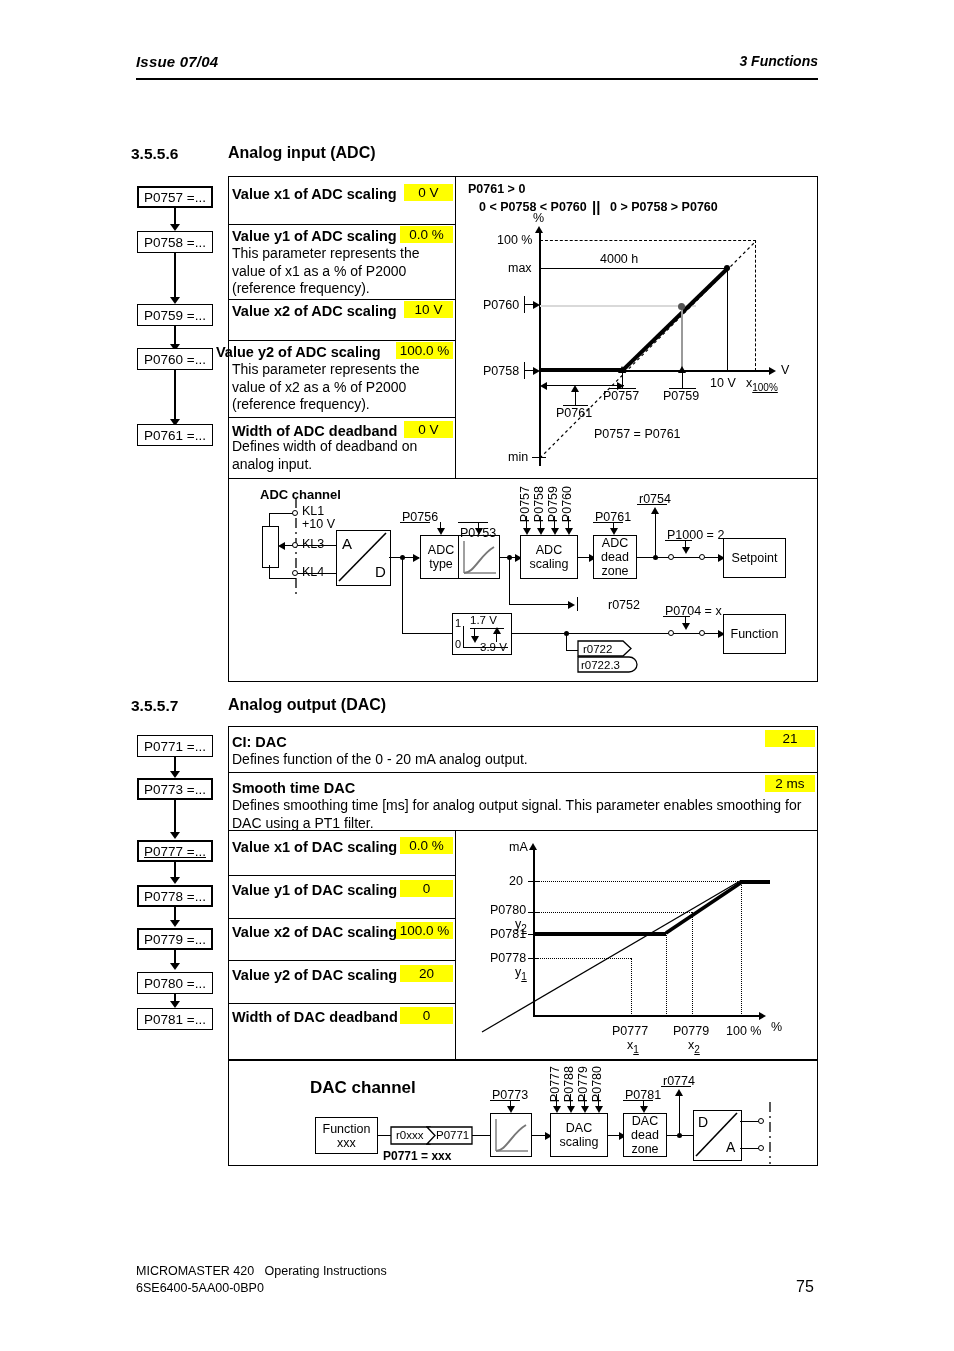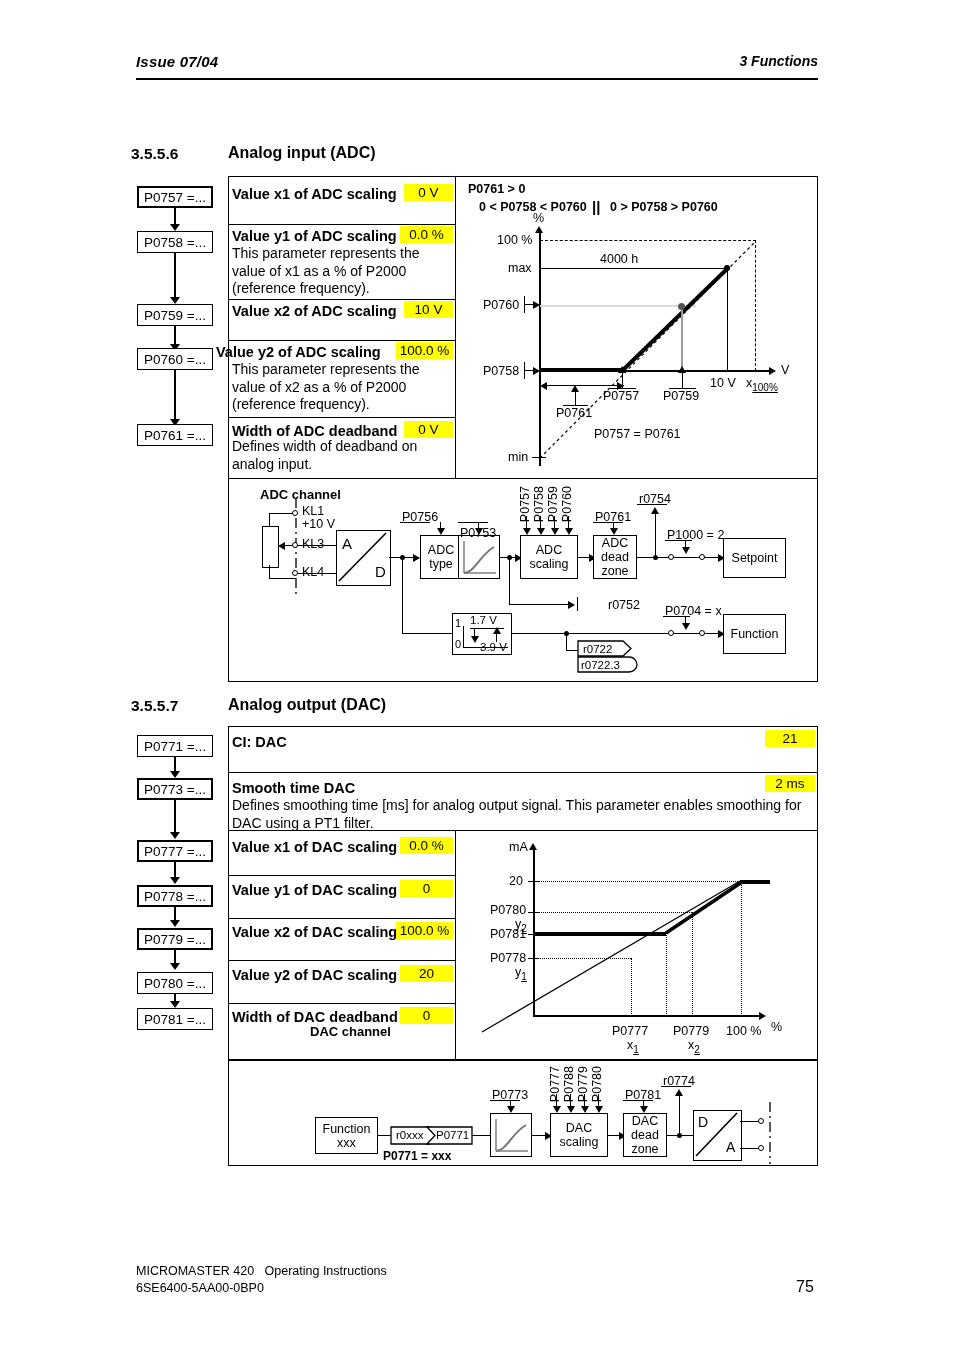--- a/index.html
+++ b/index.html
@@ -370,21 +370,21 @@
   <div class="abs h-txt" id="sec2-txt">Analog output (DAC)</div>
 
   <div class="abs pbox" style="left:137px;top:735px;">P0771 =...</div>
   <div class="abs flowline" style="left:174px;top:757px;height:16px;"></div>
   <div class="abs arrowhead" style="left:170px;top:771px;"></div>
 
   <div class="abs pbox bold" style="left:137px;top:778px;">P0773 =...</div>
   <div class="abs flowline" style="left:174px;top:800px;height:34px;"></div>
   <div class="abs arrowhead" style="left:170px;top:832px;"></div>
 
-  <div class="abs pbox bold" style="left:137px;top:840px;">P0777 =...</div>
+  <div class="abs pbox bold" style="left:137px;top:840px;text-decoration:underline;">P0777 =...</div>
   <div class="abs flowline" style="left:174px;top:862px;height:17px;"></div>
   <div class="abs arrowhead" style="left:170px;top:877px;"></div>
 
   <div class="abs pbox bold" style="left:137px;top:885px;">P0778 =...</div>
   <div class="abs flowline" style="left:174px;top:907px;height:15px;"></div>
   <div class="abs arrowhead" style="left:170px;top:920px;"></div>
 
   <div class="abs pbox bold" style="left:137px;top:928px;">P0779 =...</div>
   <div class="abs flowline" style="left:174px;top:950px;height:15px;"></div>
   <div class="abs arrowhead" style="left:170px;top:963px;"></div>
@@ -399,20 +399,21 @@
 
   <div class="abs rowline" style="left:229px;top:772px;width:588px;"></div>
   <div class="abs rowline" style="left:229px;top:830px;width:588px;"></div>
   <div class="abs vline" style="left:455px;top:831px;height:228px;"></div>
   <div class="abs rowline" style="left:229px;top:875px;width:226px;"></div>
   <div class="abs rowline" style="left:229px;top:918px;width:226px;"></div>
   <div class="abs rowline" style="left:229px;top:960px;width:226px;"></div>
   <div class="abs rowline" style="left:229px;top:1003px;width:226px;"></div>
 
   <div class="abs ptitle" style="left:232px;top:734px;">CI: DAC</div>
+  <div class="abs pdesc" style="left:232px;top:751px;width:520px;">Defines function of the 0 - 20 mA analog output.</div>
   <div class="abs val" style="left:765px;top:730px;width:50px;height:17px;">21</div>
 
   <div class="abs ptitle" style="left:232px;top:780px;">Smooth time DAC</div>
   <div class="abs pdesc" style="left:232px;top:797px;width:580px;">Defines smoothing time [ms] for analog output signal. This parameter enables smoothing for DAC using a PT1 filter.</div>
   <div class="abs val" style="left:765px;top:775px;width:50px;height:17px;">2 ms</div>
 
   <div class="abs ptitle" style="left:232px;top:839px;">Value x1 of DAC scaling</div>
   <div class="abs val" style="left:400px;top:837px;width:53px;height:17px;">0.0 %</div>
 
   <div class="abs ptitle" style="left:232px;top:882px;">Value y1 of DAC scaling</div>
@@ -467,21 +468,21 @@
   <div class="abs dot-v" style="left:692px;top:912px;height:104px;"></div>
   <div class="abs dot-v" style="left:741px;top:881px;height:135px;"></div>
 
   <div class="abs lbl" style="left:612px;top:1024px;">P0777</div>
   <div class="abs lbl" style="left:627px;top:1038px;text-align:right;"><span>x</span><span class="sub">1</span></div>
   <div class="abs lbl" style="left:673px;top:1024px;">P0779</div>
   <div class="abs lbl" style="left:688px;top:1038px;"><span>x</span><span class="sub">2</span></div>
   <div class="abs lbl" style="left:726px;top:1024px;">100 %</div>
 
   <div class="abs tbl" style="left:228px;top:1060px;width:590px;height:106px;"></div>
-  <div class="abs lbl-b" style="left:310px;top:1024px;font-size:13px;">DAC channel</div>
+  <div class="abs lbl-b" style="left:310px;top:1078px;font-size:17px;">DAC channel</div>
 
   <div class="abs blk" style="left:315px;top:1117px;width:63px;height:37px;">
     <div>
         <span>Function</span>
         <span>xxx</span>
       </div>
   </div>
   <div class="abs gline" style="left:378px;top:1135px;width:14px;height:1.4px;"></div>
 
   <svg class="abs" style="left:390px;top:1126px;" width="50" height="19">

